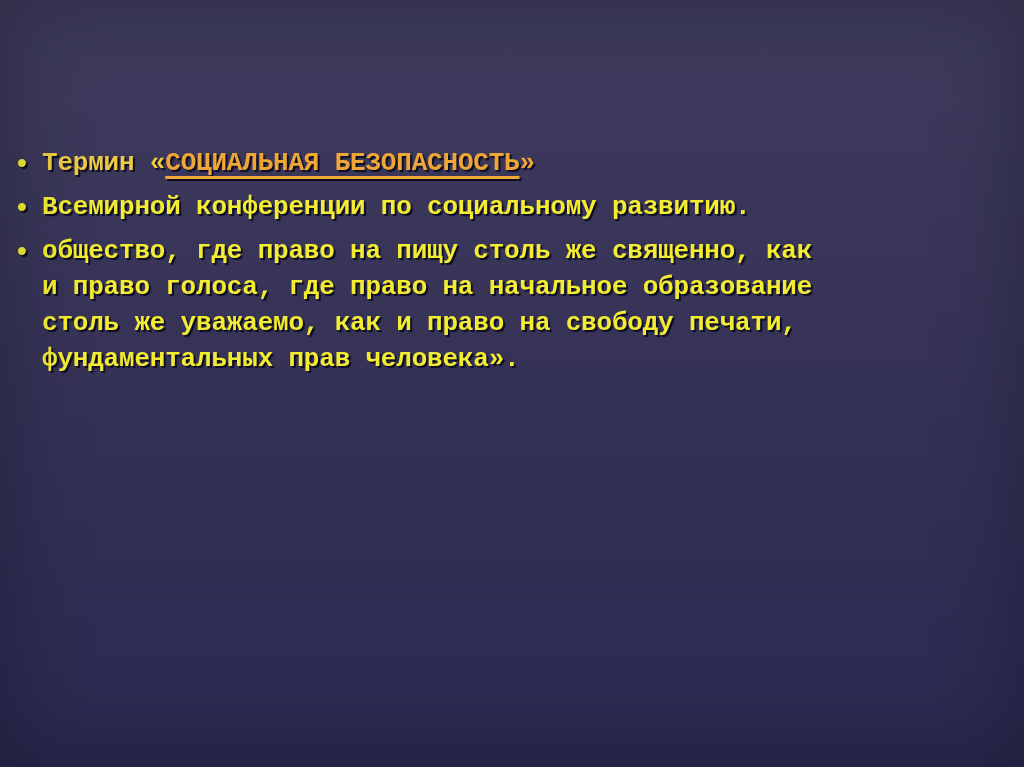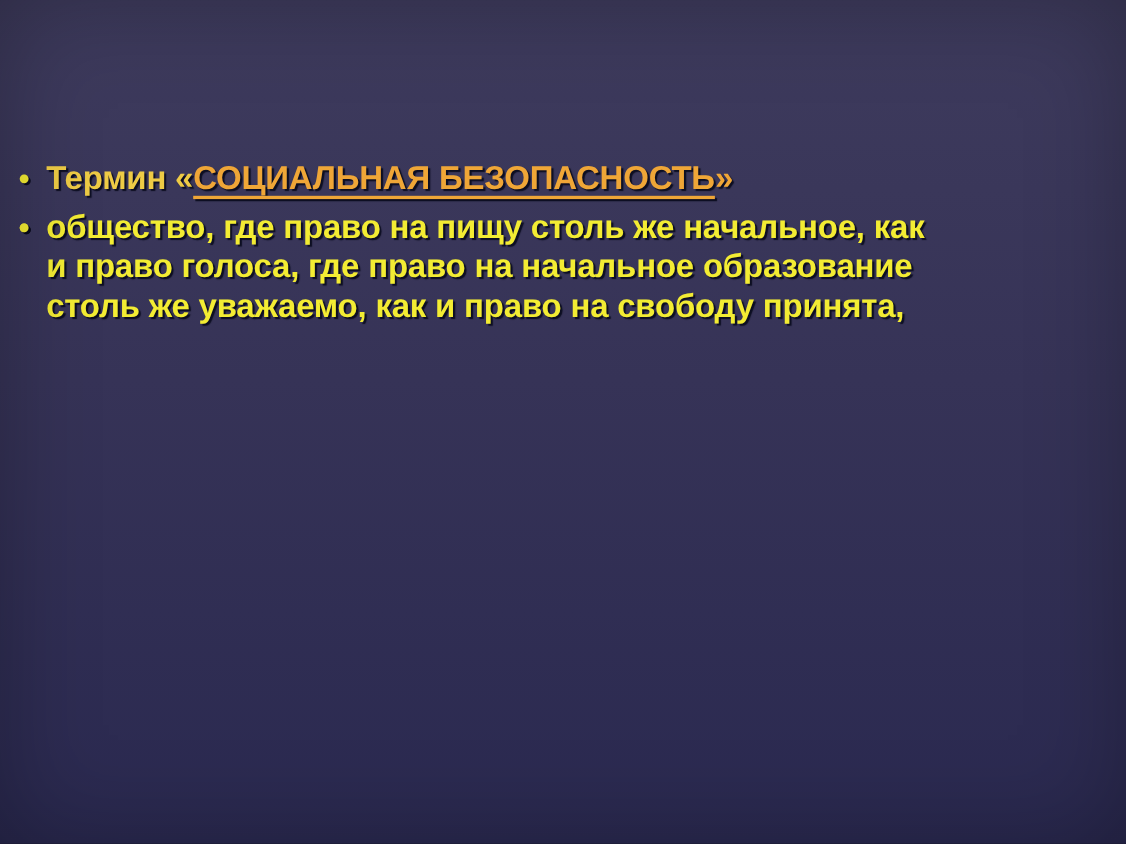--- a/index.html
+++ b/index.html
@@ -41,26 +41,27 @@
     left: -25px;
     top: 0;
     line-height: 36px;
     font-size: 28px;
     font-weight: bold;
     color: var(--body-yellow, #f3ec33);
     text-shadow: 2px 2px 0 var(--shadow-color, rgba(8,10,28,0.9));
   }
   .line {
     white-space: nowrap;
-    font-size: 30px;
+    font-size: 26px;
     font-weight: bold;
     line-height: 36px;
     letter-spacing: -0.2px;
     color: var(--body-yellow, #f3ec33);
     text-shadow: 2px 2px 1px var(--shadow-color, rgba(8,10,28,0.9));
+    font-family: Liberation Mono, monospace;
   }
   .term-prefix, .term-suffix {
     color: var(--term-prefix-gold, #eecb45);
   }
   .term-suffix {
     color: var(--term-orange, #efa637);
   }
   .term-highlight {
     color: var(--term-orange, #efa637);
     text-decoration: underline;
@@ -78,26 +79,28 @@
     <div class="bullet-item">
       <span class="marker">•</span>
       <div class="lines">
         <div class="line"><span class="term-prefix">Термин «</span><span class="term-highlight">СОЦИАЛЬНАЯ БЕЗОПАСНОСТЬ</span><span class="term-suffix">»</span></div>
       </div>
     </div>
 
     <div class="bullet-item">
       <span class="marker">•</span>
       <div class="lines">
+        <div class="line">Всемирной конференции по социальному развитию.</div>
       </div>
     </div>
 
     <div class="bullet-item">
       <span class="marker">•</span>
       <div class="lines">
-        <div class="line">общество, где право на пищу столь же начальное, как</div>
+        <div class="line">общество, где право на пищу столь же священно, как</div>
         <div class="line">и право голоса, где право на начальное образование</div>
-        <div class="line">столь же уважаемо, как и право на свободу принята,</div>
+        <div class="line">столь же уважаемо, как и право на свободу печати,</div>
+        <div class="line">фундаментальных прав человека».</div>
       </div>
     </div>
 
   </div>
 </div>
 
 </body></html>

